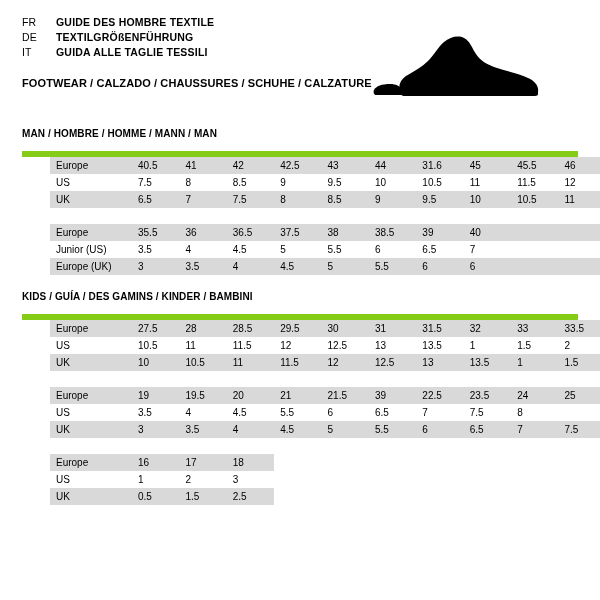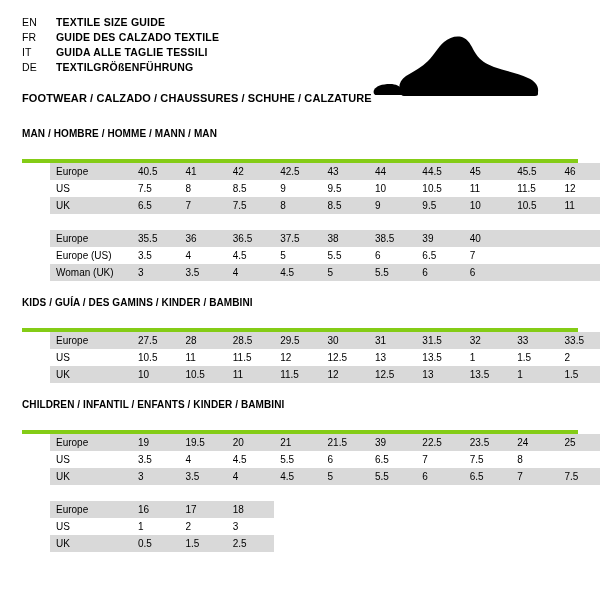--- a/index.html
+++ b/index.html
@@ -59,22 +59,22 @@
   }
 
   
   .group {
     margin-top: 16px;
   }
   .group-title {
     font-size: 10px;
     font-weight: bold;
     letter-spacing: 0.1px;
-    padding-bottom: 20px;
-    border-bottom: 4px solid #84cc16;
+    padding-bottom: 12px;
+    border-bottom: 6px solid #84cc16;
     margin-bottom: 0;
   }
   table.sizes {
     border-collapse: collapse;
     width: 100%;
     font-size: 10px;
     table-layout: fixed;
     margin-left: 28px;
   }
   table.sizes td {
@@ -99,34 +99,30 @@
 </style>
 </head>
 <body>
 
 <div class="page">
 
   <div class="header">
     <table class="lang-table">
       <tbody>
         <tr>
-          <td class="lang-code">EN</td>
-          <td class="lang-title">TEXTILE SIZE GUIDE</td>
+          <td class="lang-code">FR</td>
+          <td class="lang-title">GUIDE DES HOMBRE TEXTILE</td>
         </tr>
         <tr>
-          <td class="lang-code">FR</td>
-          <td class="lang-title">GUIDE DES CALZADO TEXTILE</td>
+          <td class="lang-code">DE</td>
+          <td class="lang-title">TEXTILGRÖßENFÜHRUNG</td>
         </tr>
         <tr>
           <td class="lang-code">IT</td>
           <td class="lang-title">GUIDA ALLE TAGLIE TESSILI</td>
-        </tr>
-        <tr>
-          <td class="lang-code">DE</td>
-          <td class="lang-title">TEXTILGRÖßENFÜHRUNG</td>
         </tr>
       </tbody>
     </table>
 
     <svg class="shoe" viewBox="0 0 180 66">
       <path fill="#000000" d="M38 58 C36 52 38 46 44 42 C52 37 60 33 66 27 C72 21 76 13 82 8 C88 3 96 1 102 4 C108 7 110 14 114 20 C118 26 124 30 132 33 C143 37 156 39 166 44 C173 47 177 52 176 58 L176 60 C176 61 175 62 173 62 L42 62 C40 62 38.5 60.5 38 58 Z"></path>
       <path fill="#000000" d="M12 56 C14 52 20 50 28 50 C34 50 38 52 40 56 C41 58 41 60 40 61 L14 61 C12 61 11 58.5 12 56 Z"></path>
     </svg>
 
     <div class="section-heading">FOOTWEAR / CALZADO / CHAUSSURES / SCHUHE / CALZATURE</div>
@@ -137,21 +133,21 @@
     <table class="sizes">
       <tbody>
         <tr class="shade">
           <td class="rowlabel">Europe</td>
           <td>40.5</td>
           <td>41</td>
           <td>42</td>
           <td>42.5</td>
           <td>43</td>
           <td>44</td>
-          <td>44.5</td>
+          <td>31.6</td>
           <td>45</td>
           <td>45.5</td>
           <td>46</td>
         </tr>
         <tr class="plain">
           <td class="rowlabel">US</td>
           <td>7.5</td>
           <td>8</td>
           <td>8.5</td>
           <td>9</td>
@@ -189,34 +185,34 @@
           <td>36.5</td>
           <td>37.5</td>
           <td>38</td>
           <td>38.5</td>
           <td>39</td>
           <td>40</td>
           <td></td>
           <td></td>
         </tr>
         <tr class="plain">
-          <td class="rowlabel">Europe (US)</td>
+          <td class="rowlabel">Junior (US)</td>
           <td>3.5</td>
           <td>4</td>
           <td>4.5</td>
           <td>5</td>
           <td>5.5</td>
           <td>6</td>
           <td>6.5</td>
           <td>7</td>
           <td></td>
           <td></td>
         </tr>
         <tr class="shade">
-          <td class="rowlabel">Woman (UK)</td>
+          <td class="rowlabel">Europe (UK)</td>
           <td>3</td>
           <td>3.5</td>
           <td>4</td>
           <td>4.5</td>
           <td>5</td>
           <td>5.5</td>
           <td>6</td>
           <td>6</td>
           <td></td>
           <td></td>
@@ -266,21 +262,20 @@
           <td>13</td>
           <td>13.5</td>
           <td>1</td>
           <td>1.5</td>
         </tr>
       </tbody>
     </table>
   </div>
 
   <div class="group">
-    <div class="group-title">CHILDREN / INFANTIL / ENFANTS / KINDER / BAMBINI</div>
     <table class="sizes">
       <tbody>
         <tr class="shade">
           <td class="rowlabel">Europe</td>
           <td>19</td>
           <td>19.5</td>
           <td>20</td>
           <td>21</td>
           <td>21.5</td>
           <td>39</td>

